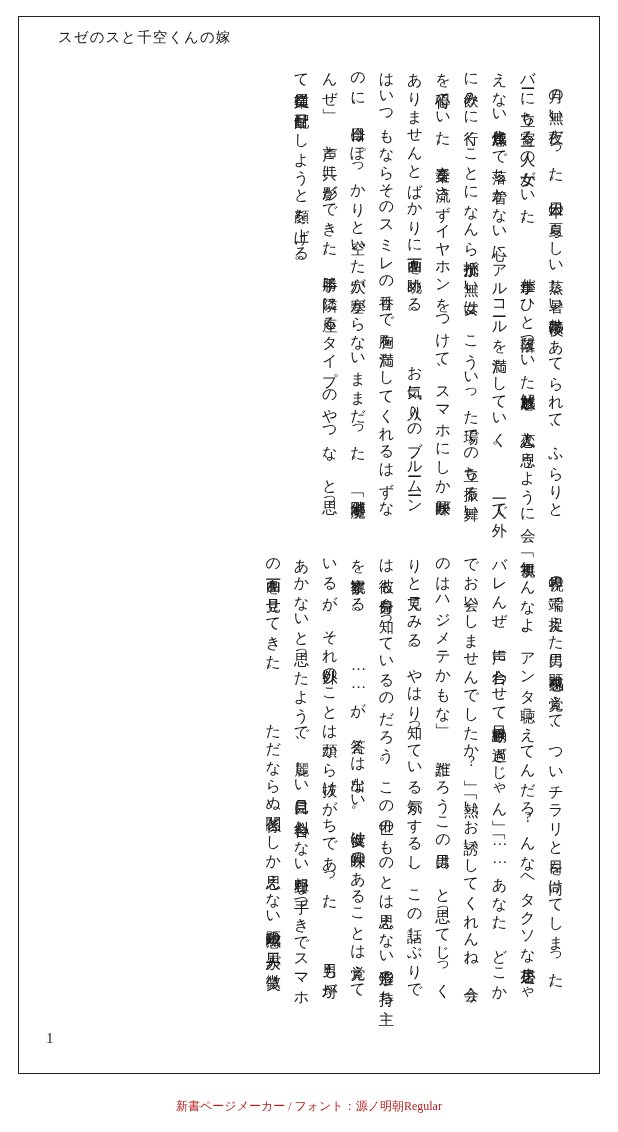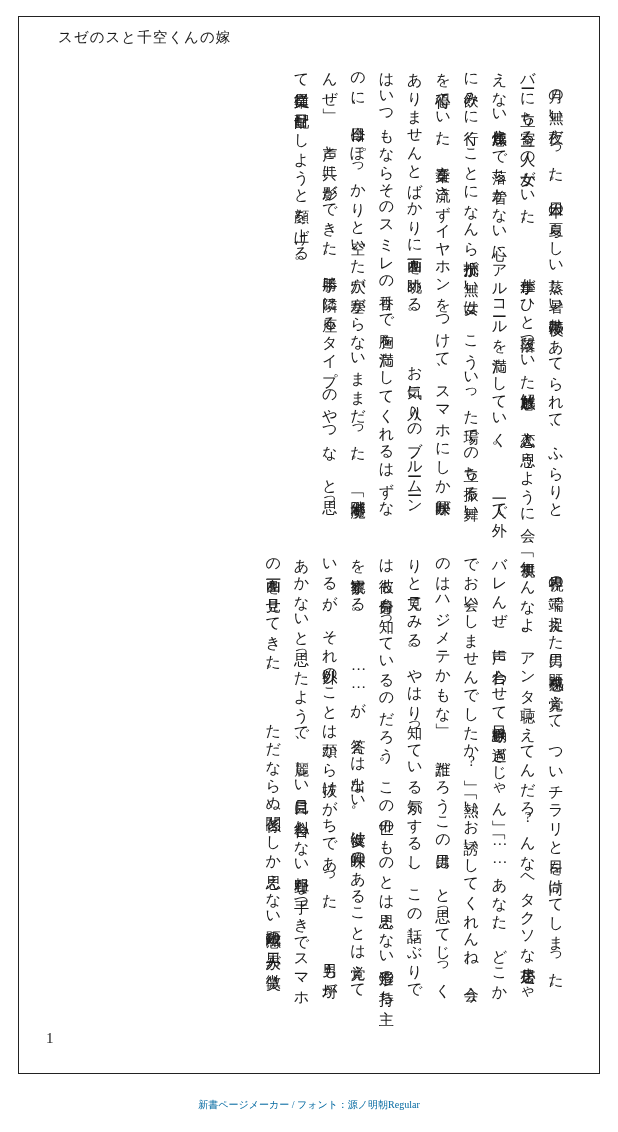--- a/index.html
+++ b/index.html
@@ -56,22 +56,22 @@
     font-family: "Liberation Serif", serif;
   }
 
   
   .footer-credit {
     position: absolute;
     top: 1098px;
     left: 0;
     width: 618px;
     text-align: center;
-    font-size: 10px;
-    color: #0369a1;
+    font-size: 12px;
+    color: #b91c1c;
   }
 
   
   .vtext {
     position: absolute;
     writing-mode: vertical-rl;
     -webkit-writing-mode: vertical-rl;
     text-orientation: upright;
     font-size: 15.2px;
     line-height: 1.86;

